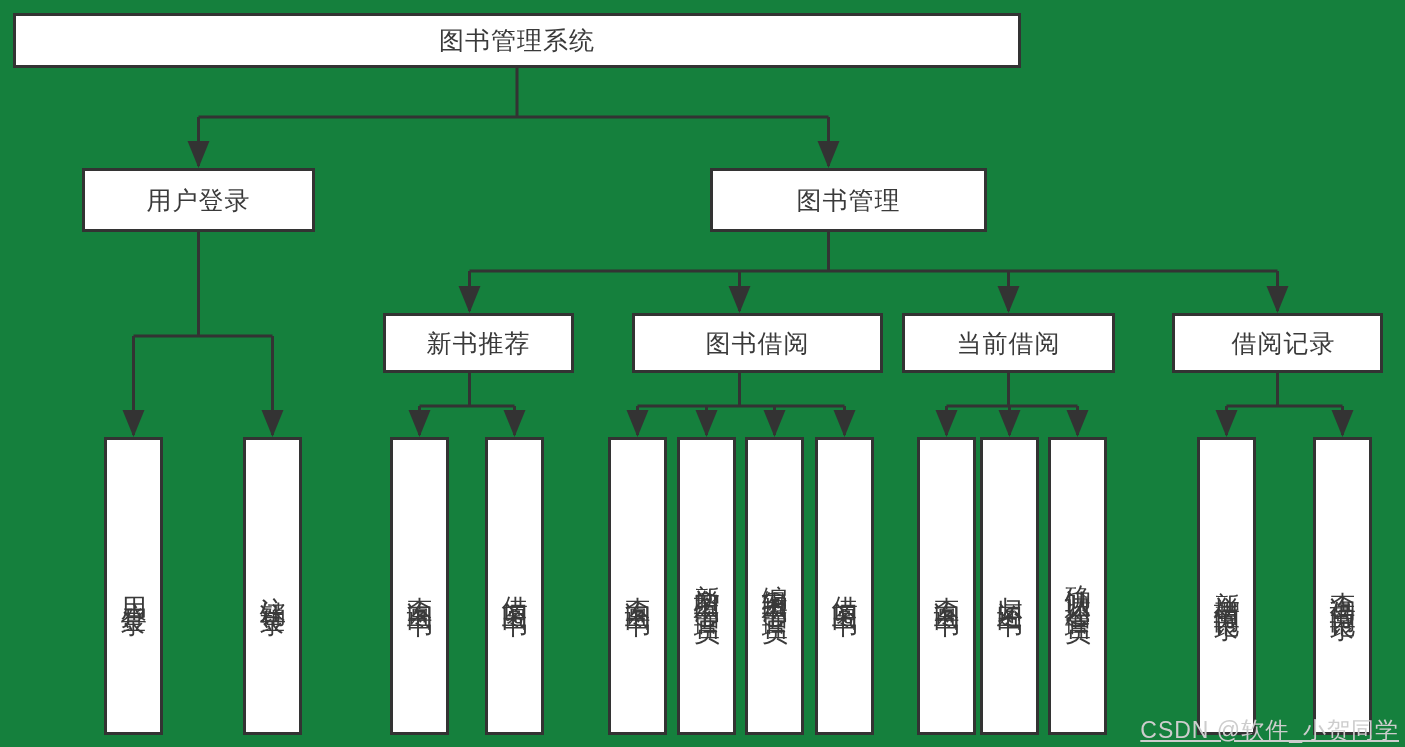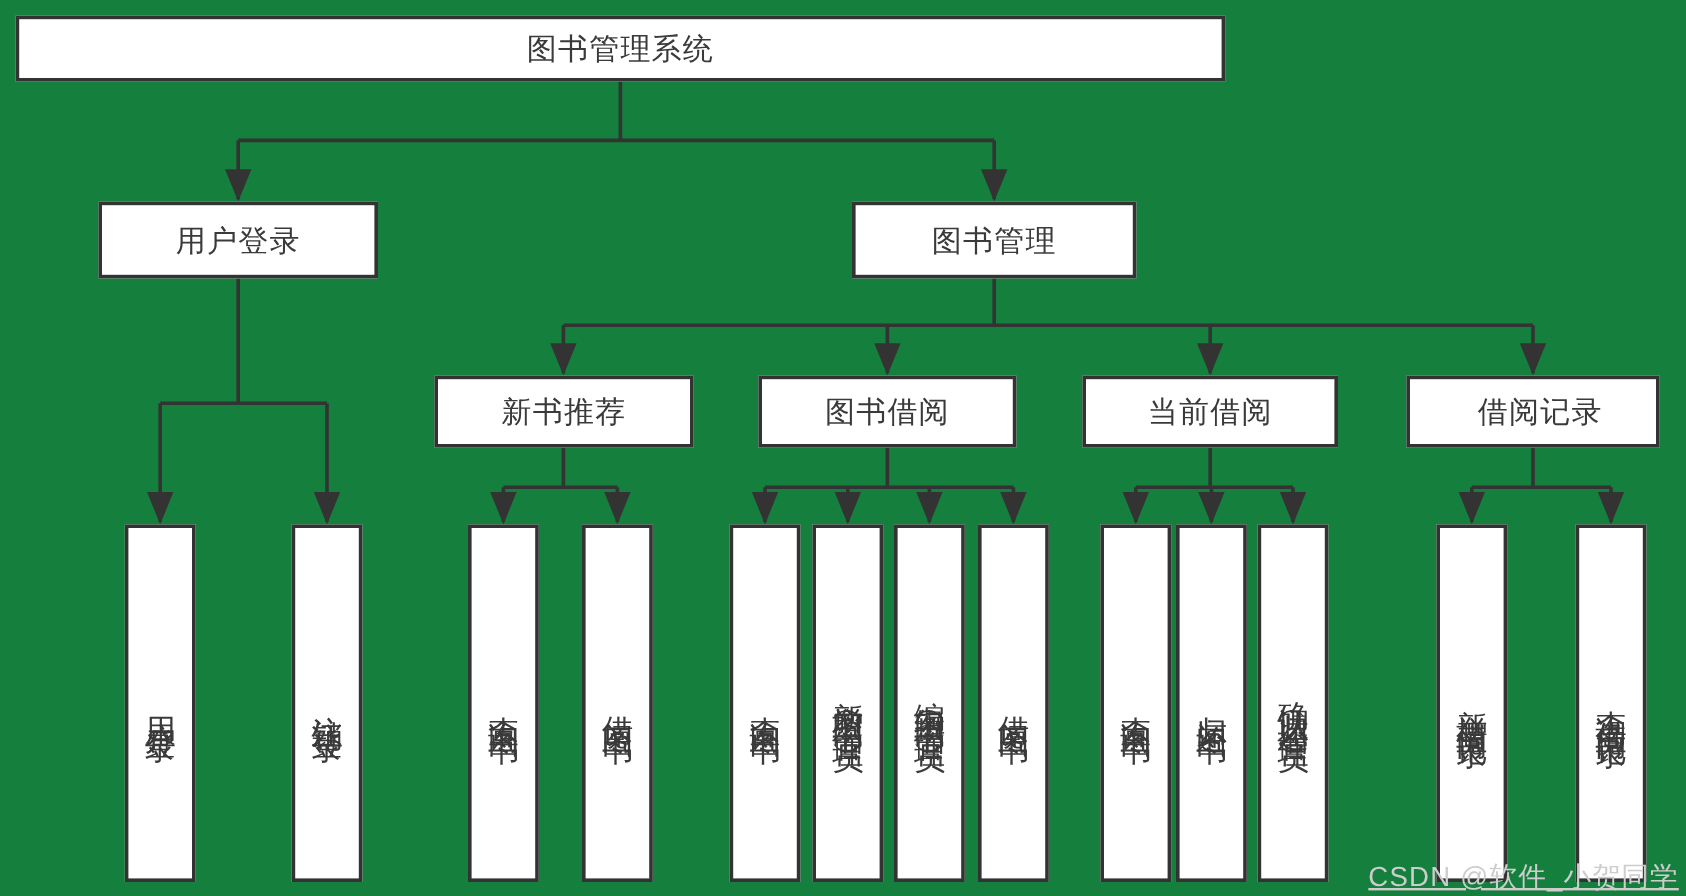--- a/index.html
+++ b/index.html
@@ -35,24 +35,24 @@
   .v-label {
     writing-mode: vertical-rl;
     text-orientation: mixed;
     font-size: 26px;
     letter-spacing: 5px;
     line-height: 1.05;
     white-space: nowrap;
   }
   
   .n-user-login      { left: 82px;  width: 233px; }
-  .n-book-management { left: 710px; width: 237px; }
+  .n-book-management { left: 710px; width: 277px; }
   
-  .n-new-book-rec    { left: 362px;  width: 216px; text-align: center; }
-  .n-book-borrowing  { left: 632px;  width: 215px; }
+  .n-new-book-rec    { left: 383px;  width: 191px; text-align: center; }
+  .n-book-borrowing  { left: 632px;  width: 251px; }
   .n-current-borrow  { left: 902px;  width: 213px; }
   .n-borrow-records  { left: 1172px; width: 211px; padding-left: 12px; }
   
   .n-a1 { left: 104px; }  .n-a2 { left: 243px; }
   .n-b1 { left: 390px; }  .n-b2 { left: 485px; }
   .n-c1 { left: 608px; }  .n-c2 { left: 677px; }
   .n-c3 { left: 745px; }  .n-c4 { left: 815px; }
   .n-d1 { left: 917px; }  .n-d2 { left: 980px; }  .n-d3 { left: 1048px; }
   .n-e1 { left: 1197px; } .n-e2 { left: 1313px; }
   .watermark {

